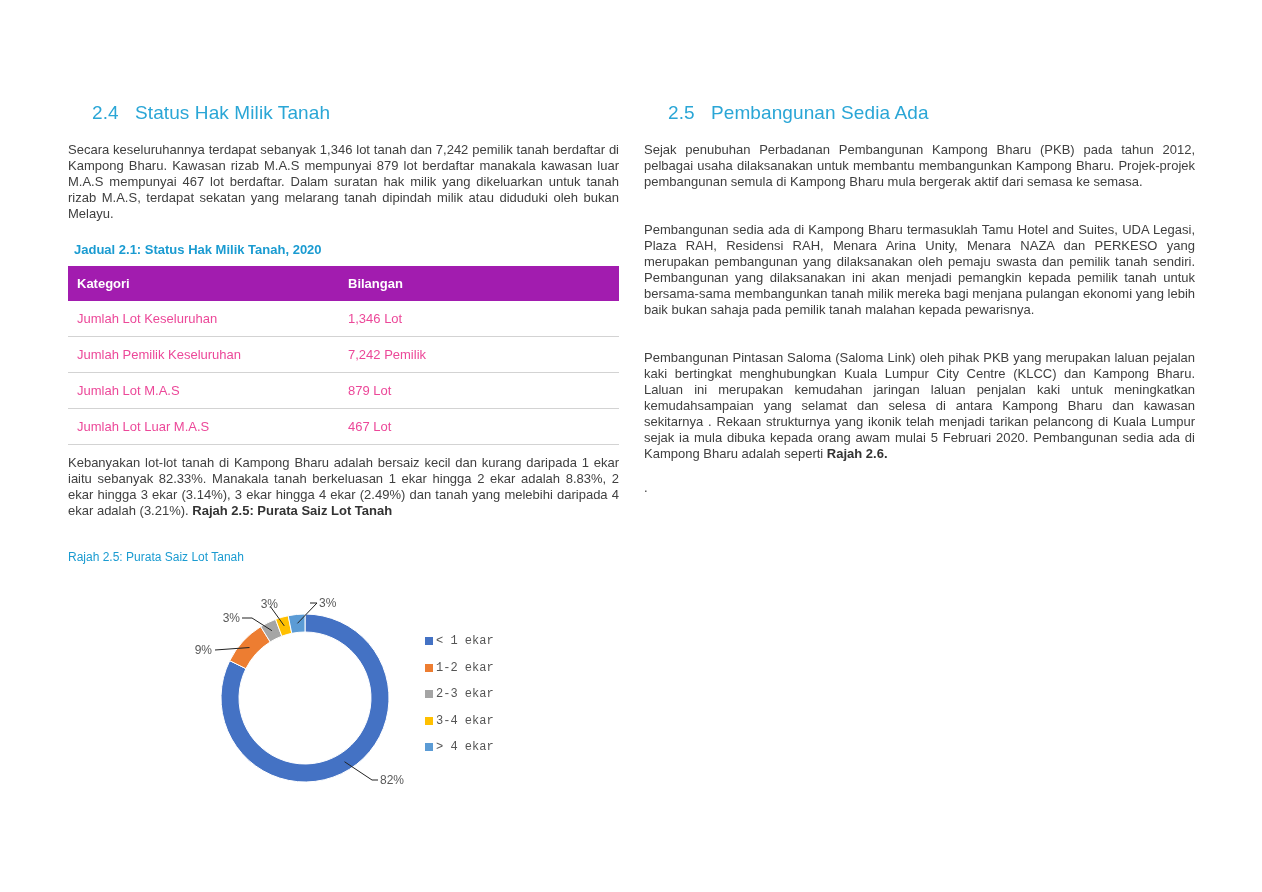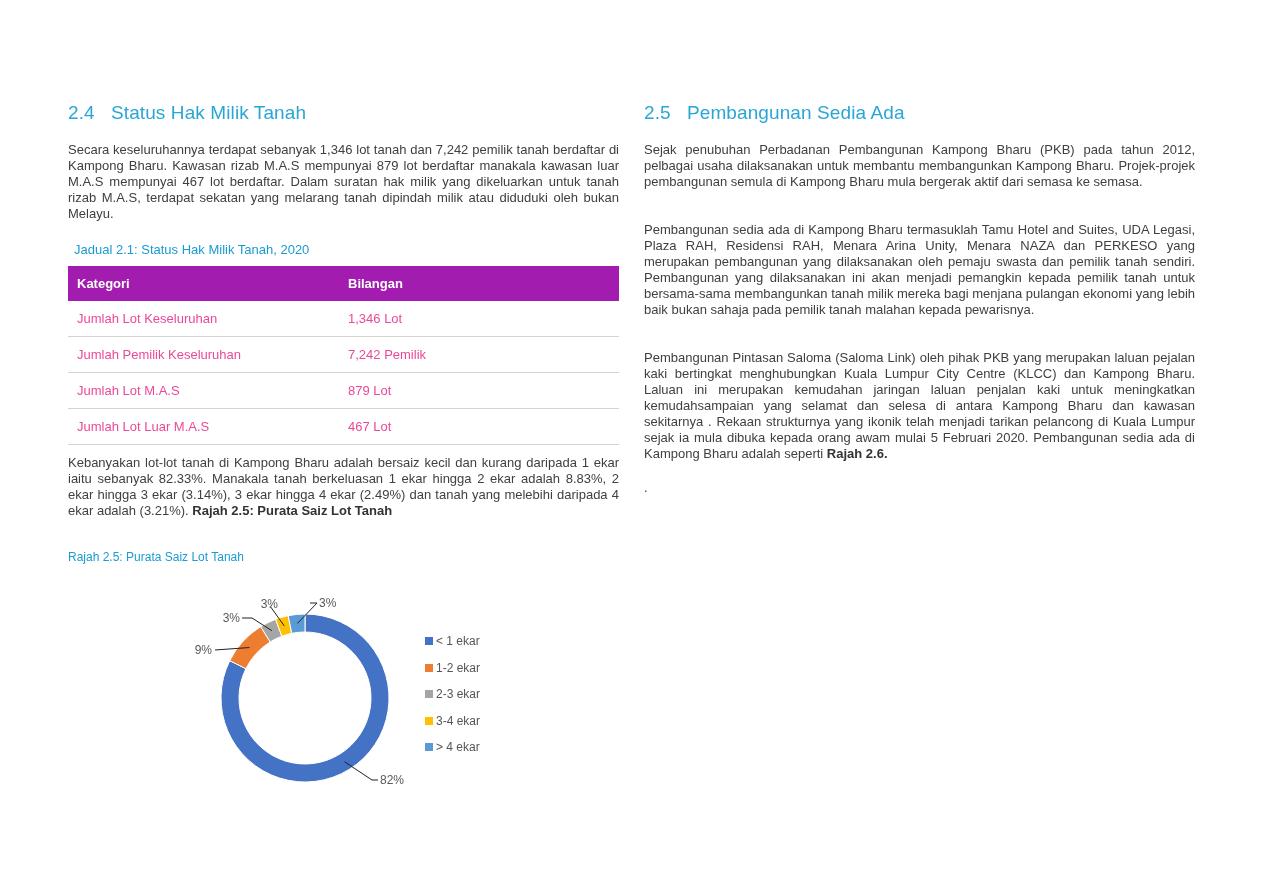--- a/index.html
+++ b/index.html
@@ -2,34 +2,34 @@
 <html><head>
   <meta charset="utf-8">
   <style>
     html, body { margin: 0; padding: 0; background: #ffffff; }
     body { width: 1262px; height: 892px; position: relative; overflow: hidden;
       font-family: "Liberation Sans", "DejaVu Sans", sans-serif; color: #3f3f3f; }
     .col { position: absolute; top: 100px; width: 551px; }
     .col-left { left: 68px; }
     .col-right { left: 644px; }
     .sec-title { font-size: 19px; color: #2aa6d6; font-weight: normal; margin: 0; height: 26px; line-height: 26px; letter-spacing: 0.1px; }
-    .sec-title .num { display: inline-block; width: 43px; }
+    .sec-title .num { display: inline-block; width: 43px; margin-left: 24px; }
     .para { font-size: 13px; line-height: 16px; text-align: justify; margin: 0; color: #404040; }
     .para b { color: #333; }
     .p1 { margin-top: 16px; }
-    .tbl-caption { margin: 19px 0 0 6px; font-size: 13px; font-weight: normal; color: #1a9bd1; height: 18px; line-height: 18px; }
+    .tbl-caption { margin: 19px 0 0 6px; font-size: 13px; font-weight: bold; color: #1a9bd1; height: 18px; line-height: 18px; }
     table.data { width: 551px; border-collapse: collapse; margin-top: 7px; font-size: 13px; }
     table.data th { background: #a21caf; color: #fff; text-align: left; font-weight: bold; height: 35px; padding: 0 0 0 9px; }
     table.data td { height: 35px; padding: 0 0 0 9px; border-bottom: 1px solid #d3d3d3; color: #ec4899; }
     table.data th:first-child, table.data td:first-child { width: 262px; }
     .p2 { margin-top: 10px; }
     .fig-caption { margin-top: 29px; font-size: 12px; color: #1a9bd1; height: 18px; line-height: 18px; }
     .chart-wrap { position: absolute; left: 170px; top: 588px; width: 340px; height: 215px; }
     .legend { position: absolute; left: 425px; top: 628px; font-size: 12px; color: #555; }
-    .legend-item { height: 26.5px; display: flex; align-items: center; }
+    .legend-item { height: 26.5px; display: flex; align-items: center; font-family: Liberation Mono, monospace; }
     .legend-swatch { width: 8px; height: 8px; display: inline-block; margin-right: 3px; }
     .r-p1 { margin-top: 16px; }
     .r-p { margin-top: 32px; }
     .dot { margin-top: 17px; font-size: 13px; line-height: 18px; }
     svg text { font-family: "Liberation Sans", "DejaVu Sans", sans-serif; }
   </style>
 </head>
 <body>
 
 <div class="col col-left">

